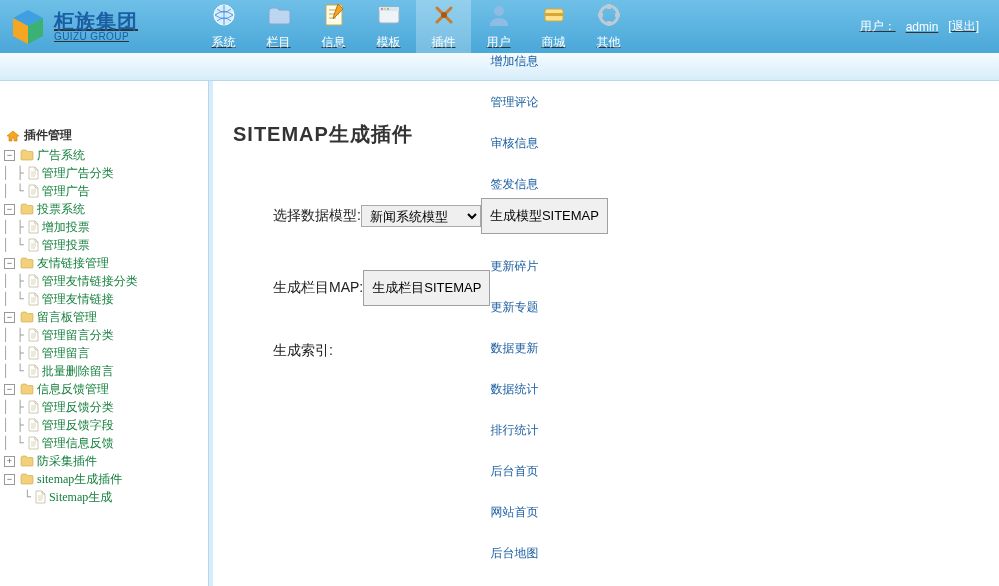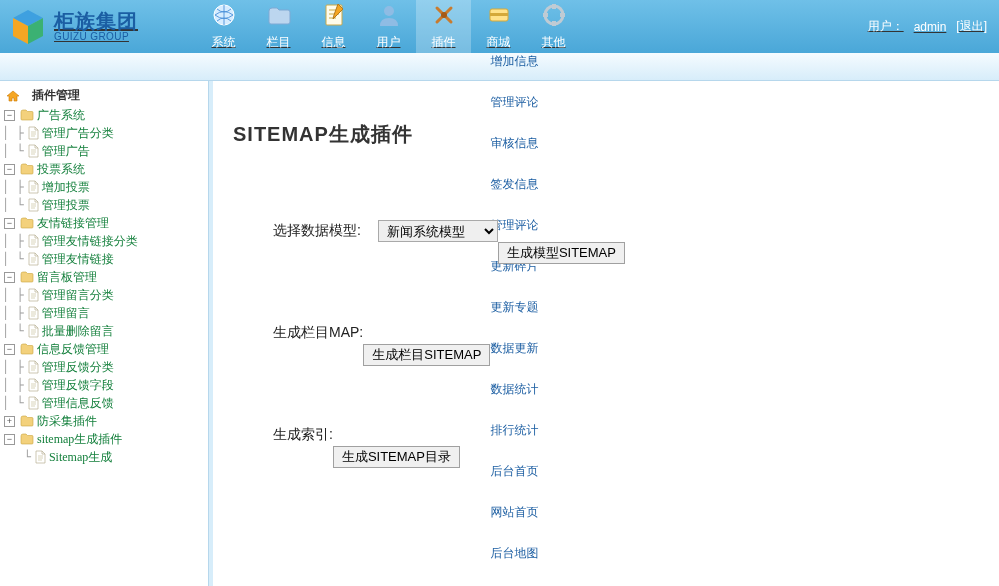--- a/index.html
+++ b/index.html
@@ -10,48 +10,48 @@
 .logo-cube { width: 40px; height: 40px; }
 .logo-text { display: flex; flex-direction: column; line-height: 1.05; }
 .logo-text .cn { color: #1b5ea3; font-size: 20px; font-weight: bold; letter-spacing: 1px; }
 .logo-text .en { color: #1b5ea3; font-size: 10px; letter-spacing: 0.4px; }
 
 .main-tabs { flex: 1; display: flex; align-items: stretch; }
 .main-tab { width: 55px; display: flex; flex-direction: column; align-items: center; justify-content: center; color: #fff; font-size: 12px; gap: 6px; cursor: pointer; position: relative; }
 .main-tab.active { background: rgba(255,255,255,0.25); }
 .main-tab svg, .tab-icon { width: 26px; height: 26px; display: block; }
 
-.user-area { margin-left: auto; display: flex; align-items: center; padding-right: 12px; color: #fff; gap: 10px; }
+.user-area { margin-left: auto; display: flex; align-items: center; padding-right: 20px; color: #fff; gap: 10px; }
 .user-area a { color: #fff; text-decoration: none; }
 
 .subnav { height: 28px; background: linear-gradient(to bottom, #f5fbff 0%, #d7edfa 100%); border-bottom: 1px solid #b6d7ec; display: flex; align-items: center; padding-left: 30px; gap: 24px; flex-direction: column; }
 .subnav a { color: #1c5ea2; text-decoration: none; font-size: 12px; cursor: pointer; }
 
 .workspace { display: flex; height: calc(586px - 53px - 28px); }
 .sidebar { width: 209px; border-right: 1px solid #b6d7ec; background: #fff; padding: 4px 2px; overflow: auto; }
 .tree { font-size: 12px; color: #333; }
-.tree-root-title { display: flex; align-items: center; gap: 12px; font-weight: bold; color: #333; padding: 2px 0 2px 4px; }
+.tree-root-title { display: flex; align-items: center; gap: 4px; font-weight: bold; color: #333; padding: 2px 0 2px 4px; margin-top: 40px; }
 .home-icon { width: 14px; height: 12px; }
 
 .tree ul { list-style: none; padding-left: 0; }
 .tree li { position: relative; line-height: 18px; white-space: nowrap; }
 .tree .row { display: flex; align-items: center; height: 18px; }
 .tree .pipes { font-family: Consolas, Menlo, monospace; color: #a0a0a0; letter-spacing: 0; }
 .tree .toggle { width: 11px; height: 11px; border: 1px solid #999; background: #fff; display: inline-flex; align-items: center; justify-content: center; font-size: 9px; line-height: 1; color: #555; margin: 0 2px; cursor: pointer; }
 .tree .folder-icon { width: 14px; height: 12px; display: inline-block; margin: 0 3px; }
 .tree .file-icon { width: 12px; height: 14px; display: inline-block; margin: 0 3px; }
 .tree a { color: #15803d; text-decoration: none; cursor: pointer; font-family: Liberation Serif, serif; }
 
 .content { flex: 1; padding: 0; position: relative; border-left: 4px solid #d7edfa; }
 .content-inner { padding: 40px 20px 20px 20px; }
 .page-title { font-size: 20px; font-weight: bold; letter-spacing: 1px; margin-bottom: 50px; }
 .form-row { margin: 0 0 36px 40px; display: flex; align-items: center; }
 .form-row label { font-size: 14px; color: #222; }
-.form-row select { font-size: 13px; padding: 2px 4px; border: 1px solid #a9a9a9; background: #efefef; height: 22px; min-width: 120px; margin-left: 17px; }
-.form-row button { font-size: 13px; padding: 1px 8px; background: #f0f0f0; border: 1px solid #a0a0a0; cursor: pointer; height: 22px; margin-top: 44px; }
+.form-row select { font-size: 13px; padding: 2px 4px; border: 1px solid #a9a9a9; background: #efefef; height: 22px; min-width: 120px; }
+.form-row button { font-size: 13px; padding: 1px 8px; background: #f0f0f0; border: 1px solid #a0a0a0; cursor: pointer; height: 36px; }
 </style>
 </head>
 <body>
 
 <div class="topbar">
   <div class="logo-area">
     <svg class="logo-cube" viewBox="0 0 40 40">
       <polygon points="20,3 35,11 20,19 5,11" fill="#3ea0e0"></polygon>
       <polygon points="5,11 20,19 20,37 5,29" fill="#f5a623"></polygon>
       <polygon points="35,11 20,19 20,37 35,29" fill="#3bb173"></polygon>
@@ -81,32 +81,42 @@
           <rect x="5" y="3" width="16" height="20" rx="1" fill="#fffceb" stroke="#caa94a"></rect>
           <line x1="8" y1="8" x2="18" y2="8" stroke="#caa94a"></line>
           <line x1="8" y1="12" x2="18" y2="12" stroke="#caa94a"></line>
           <line x1="8" y1="16" x2="15" y2="16" stroke="#caa94a"></line>
           <path d="M17 2 L22 7 L14 15 L12 17 L13 13 Z" fill="#f5a623" stroke="#b5791b"></path>
         </svg>
         <span>信息</span>
       </div>
       <div class="main-tab">
         <svg viewBox="0 0 26 26">
-          <circle cx="13" cy="9" r="5" fill="#8fbce4"></circle>
-          <path d="M4 24 Q4 16 13 16 Q22 16 22 24 Z" fill="#8fbce4"></path>
-        </svg>
-        <span>用户</span>
+          <rect x="3" y="5" width="20" height="16" rx="2" fill="#eef3f7" stroke="#9ab3c7"></rect>
+          <rect x="3" y="5" width="20" height="4" fill="#d9e6f2"></rect>
+          <circle cx="6" cy="7" r="1" fill="#e06b6b"></circle>
+          <circle cx="9" cy="7" r="1" fill="#e8c14b"></circle>
+          <circle cx="12" cy="7" r="1" fill="#6bbf6b"></circle>
+        </svg>
+        <span>模板</span>
       </div>
       <div class="main-tab active">
         <svg viewBox="0 0 26 26">
           <line x1="6" y1="6" x2="20" y2="20" stroke="#c97b2e" stroke-width="3" stroke-linecap="round"></line>
           <line x1="20" y1="6" x2="6" y2="20" stroke="#c97b2e" stroke-width="3" stroke-linecap="round"></line>
           <circle cx="13" cy="13" r="3" fill="#a55a17"></circle>
         </svg>
         <span>插件</span>
+      </div>
+      <div class="main-tab">
+        <svg viewBox="0 0 26 26">
+          <circle cx="13" cy="9" r="5" fill="#8fbce4"></circle>
+          <path d="M4 24 Q4 16 13 16 Q22 16 22 24 Z" fill="#8fbce4"></path>
+        </svg>
+        <span>用户</span>
       </div>
       <div class="main-tab">
         <svg viewBox="0 0 26 26">
           <rect x="4" y="7" width="18" height="12" rx="2" fill="#ffe28a" stroke="#d4a93a"></rect>
           <rect x="4" y="11" width="18" height="3" fill="#d4a93a"></rect>
         </svg>
         <span>商城</span>
       </div>
       <div class="main-tab">
         <svg viewBox="0 0 26 26">
@@ -402,17 +412,16 @@
         <button>生成模型SITEMAP</button>
       </div>
 
       <div class="form-row">
         <label>生成栏目MAP:</label>
         <button>生成栏目SITEMAP</button>
       </div>
 
       <div class="form-row">
         <label>生成索引:</label>
-        <button>生成SITEMAP目录</button>
       </div>
     </div>
   </div>
 </div>
 
 </body></html>

